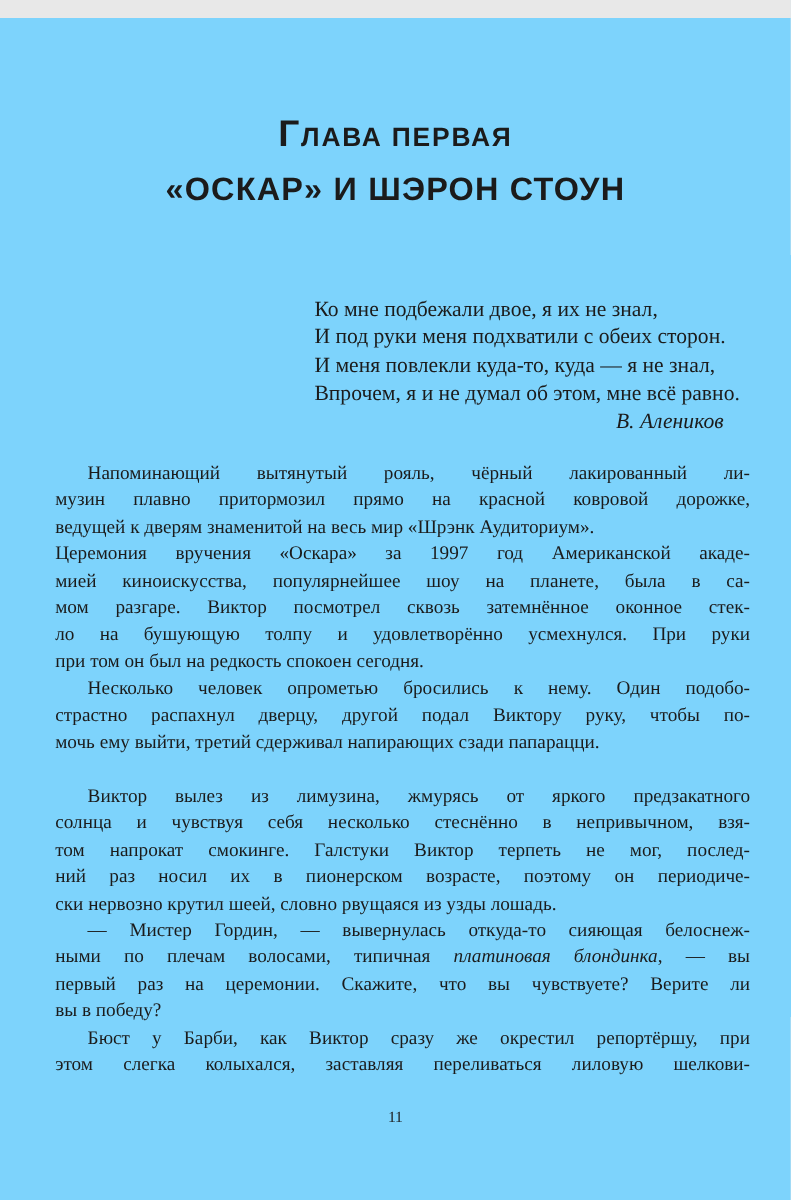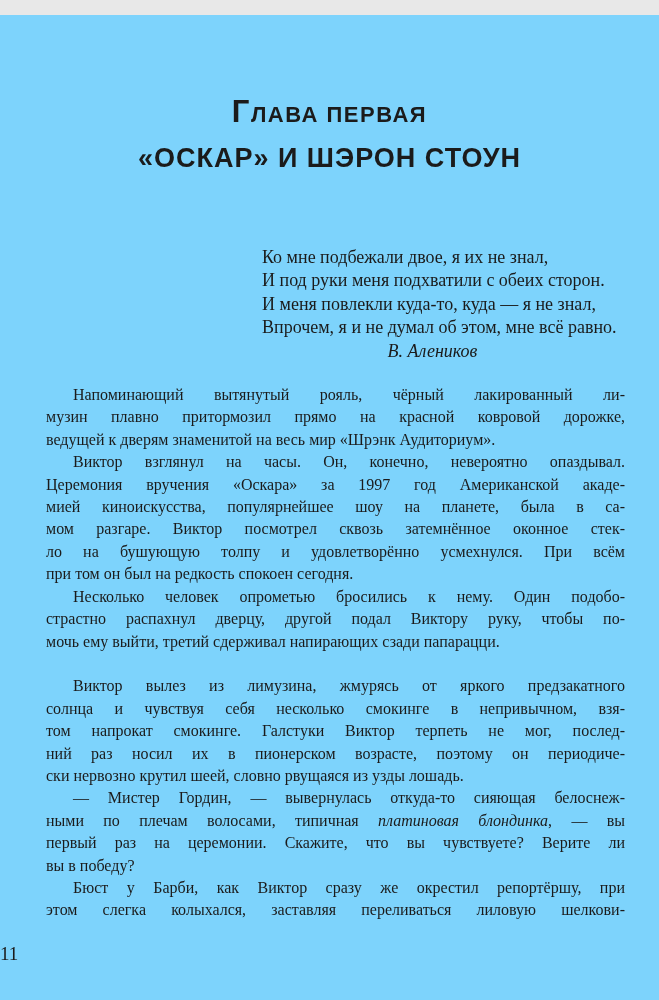--- a/index.html
+++ b/index.html
@@ -39,40 +39,40 @@
   
   .epigraph {
     margin-top: 73px;
     margin-left: 216px;
     width: 341px;
     font-size: 18px;
   }
   .epi-line { line-height: 23.4px; white-space: nowrap; }
   .epigraph-author {
     line-height: 23.4px;
-    text-align: center;
+    text-align: right;
     font-style: italic;
   }
   
   .body-text { margin-top: 21px; font-size: 16px; }
   .paragraph { margin: 0; }
   .paragraph.gap-before { margin-top: 22.4px; }
   .line {
     line-height: 22.4px;
     text-align: justify;
     text-align-last: justify;
   }
   .line.last { text-align-last: left; }
   .line.first { text-indent: 27px; }
   .line i { font-style: italic; }
   
   .page-number {
     margin-top: 21px;
-    text-align: left;
-    font-size: 19px;
+    text-align: center;
+    font-size: 13px;
     line-height: 22px;
   }
 </style>
 </head>
 <body>
 
 <div class="page">
   <div class="chapter-label">ГЛАВА ПЕРВАЯ</div>
   <div class="chapter-title">«ОСКАР» И ШЭРОН СТОУН</div>
 
@@ -87,35 +87,34 @@
       <div class="epigraph-author">В. Алеников</div>
     </div>
 
     <div class="body-text" id="body-text">
         <div class="paragraph">
           <div class="line first">Напоминающий вытянутый рояль, чёрный лакированный ли-</div>
           <div class="line">музин плавно притормозил прямо на красной ковровой дорожке,</div>
           <div class="line last">ведущей к дверям знаменитой на весь мир «Шрэнк Аудиториум».</div>
         </div>
         <div class="paragraph">
-          <div class="line first">Виктор взглянул на часы. Он, конечно, невероятно опаздывал.</div>
           <div class="line">Церемония вручения «Оскара» за 1997 год Американской акаде-</div>
           <div class="line">мией киноискусства, популярнейшее шоу на планете, была в са-</div>
           <div class="line">мом разгаре. Виктор посмотрел сквозь затемнённое оконное стек-</div>
-          <div class="line">ло на бушующую толпу и удовлетворённо усмехнулся. При всём</div>
+          <div class="line">ло на бушующую толпу и удовлетворённо усмехнулся. При руки</div>
           <div class="line last">при том он был на редкость спокоен сегодня.</div>
         </div>
         <div class="paragraph">
           <div class="line first">Несколько человек опрометью бросились к нему. Один подобо-</div>
           <div class="line">страстно распахнул дверцу, другой подал Виктору руку, чтобы по-</div>
           <div class="line last">мочь ему выйти, третий сдерживал напирающих сзади папарацци.</div>
         </div>
         <div class="paragraph gap-before">
           <div class="line first">Виктор вылез из лимузина, жмурясь от яркого предзакатного</div>
-          <div class="line">солнца и чувствуя себя несколько смокинге в непривычном, взя-</div>
+          <div class="line">солнца и чувствуя себя несколько стеснённо в непривычном, взя-</div>
           <div class="line">том напрокат смокинге. Галстуки Виктор терпеть не мог, послед-</div>
           <div class="line">ний раз носил их в пионерском возрасте, поэтому он периодиче-</div>
           <div class="line last">ски нервозно крутил шеей, словно рвущаяся из узды лошадь.</div>
         </div>
         <div class="paragraph">
           <div class="line first">— Мистер Гордин, — вывернулась откуда-то сияющая белоснеж-</div>
           <div class="line">ными по плечам волосами, типичная <i>платиновая блондинка</i>, — вы</div>
           <div class="line">первый раз на церемонии. Скажите, что вы чувствуете? Верите ли</div>
           <div class="line last">вы в победу?</div>
         </div>

